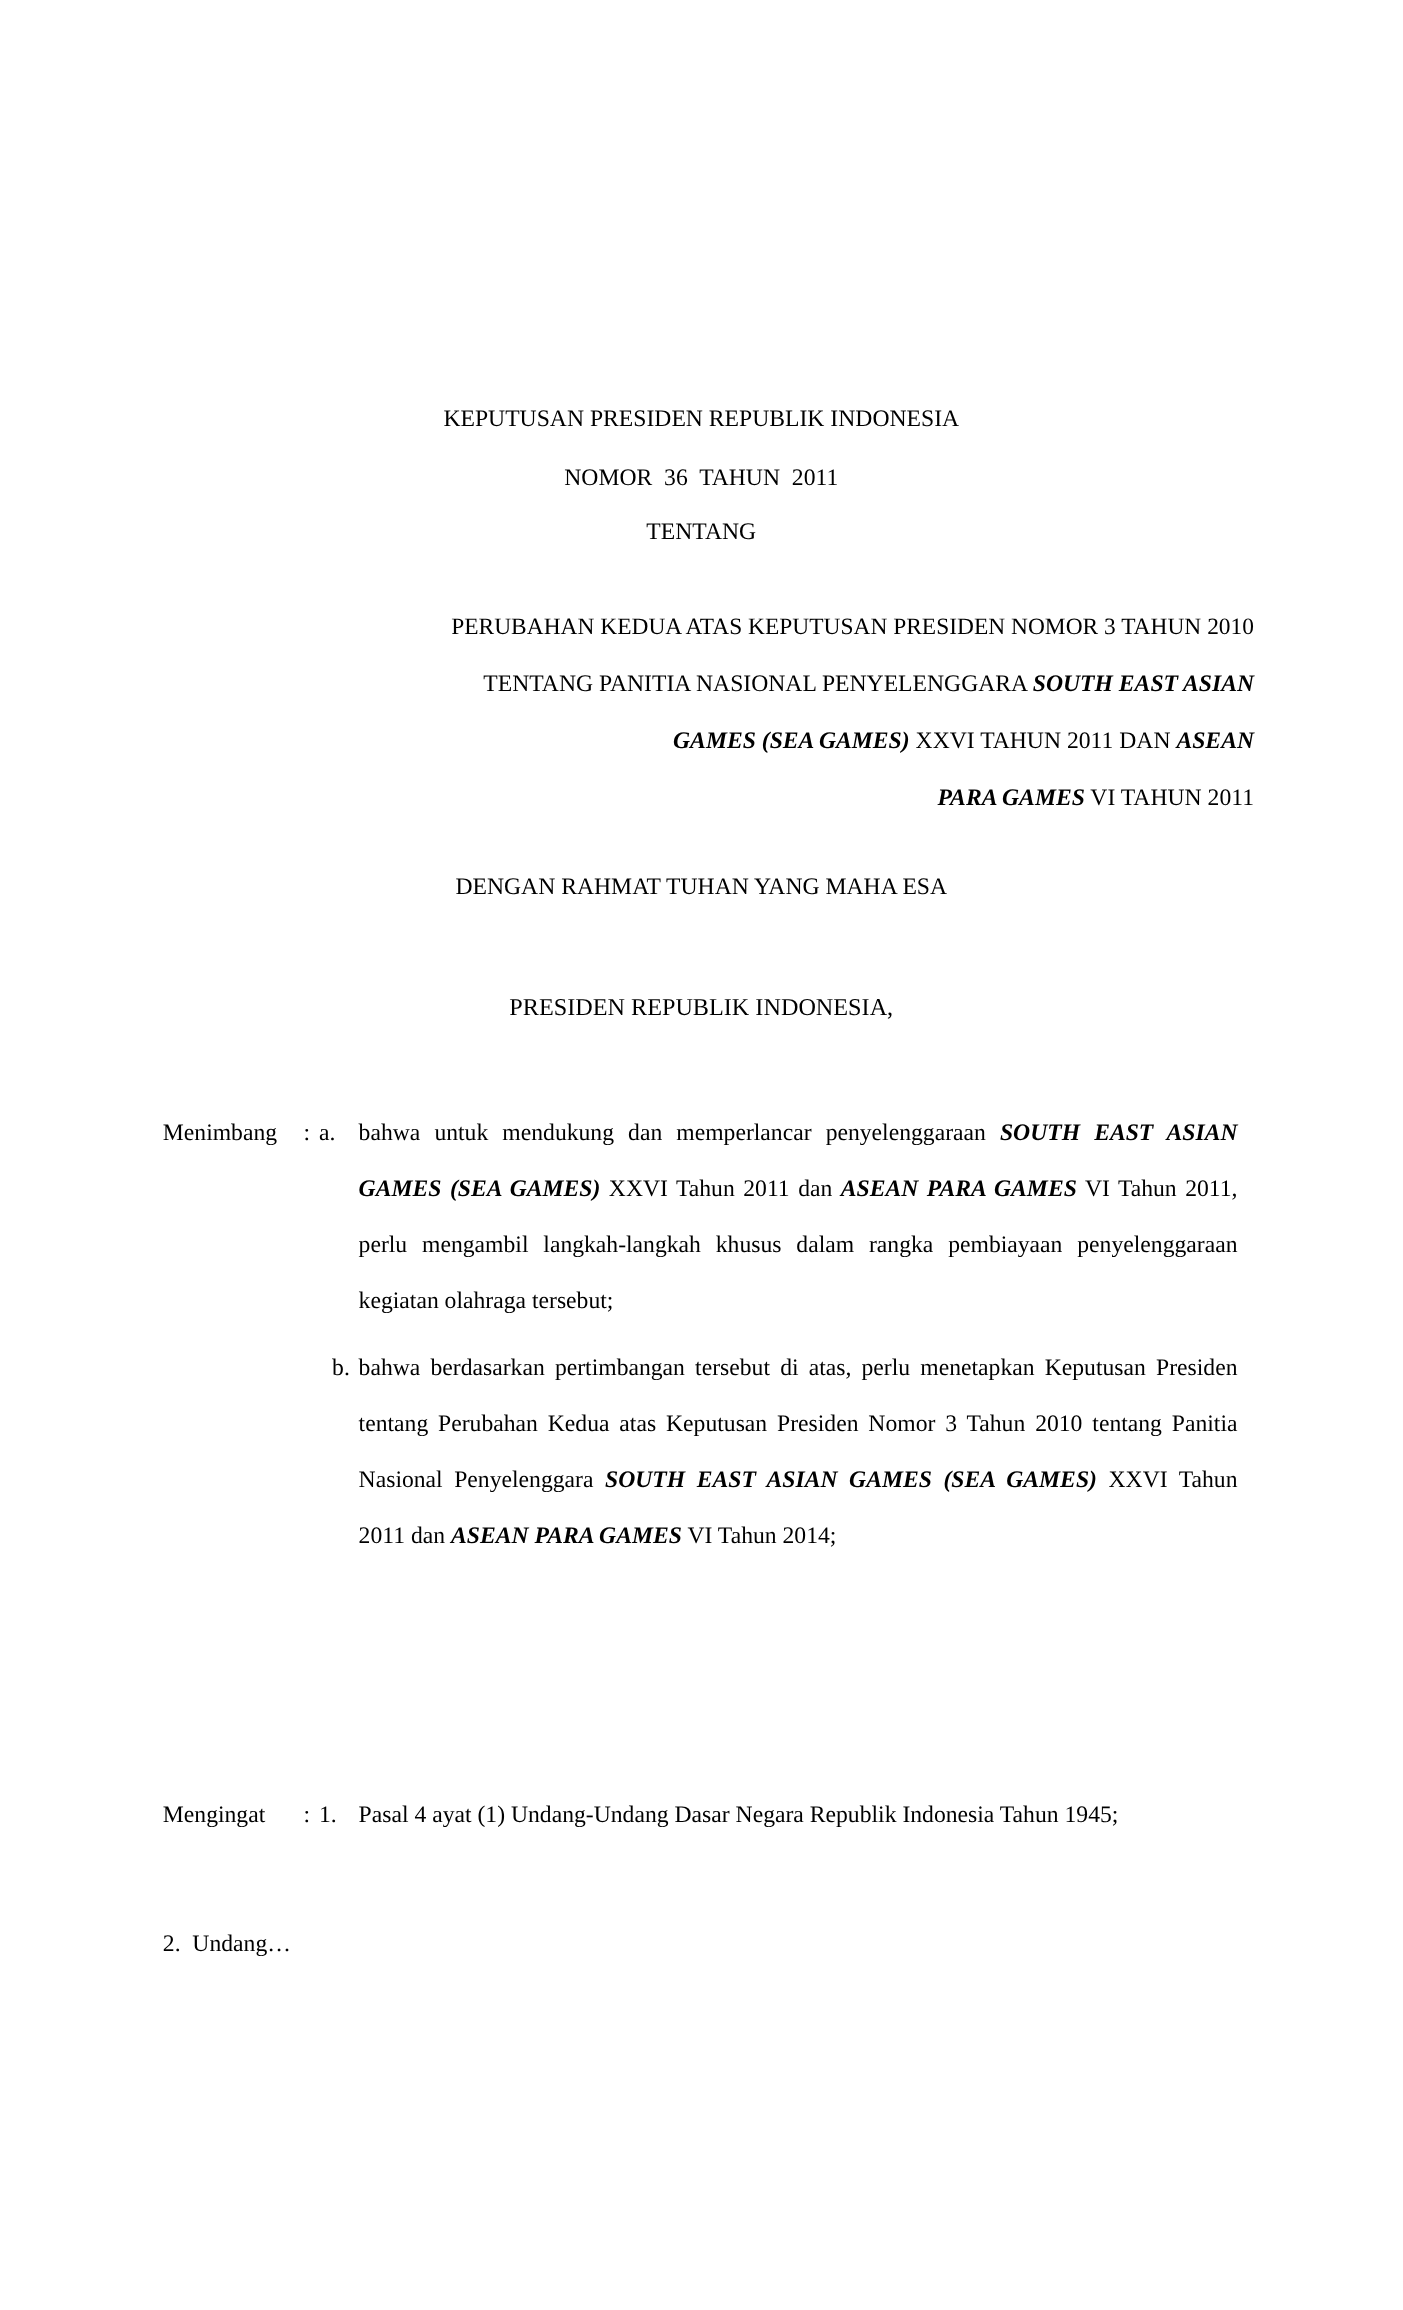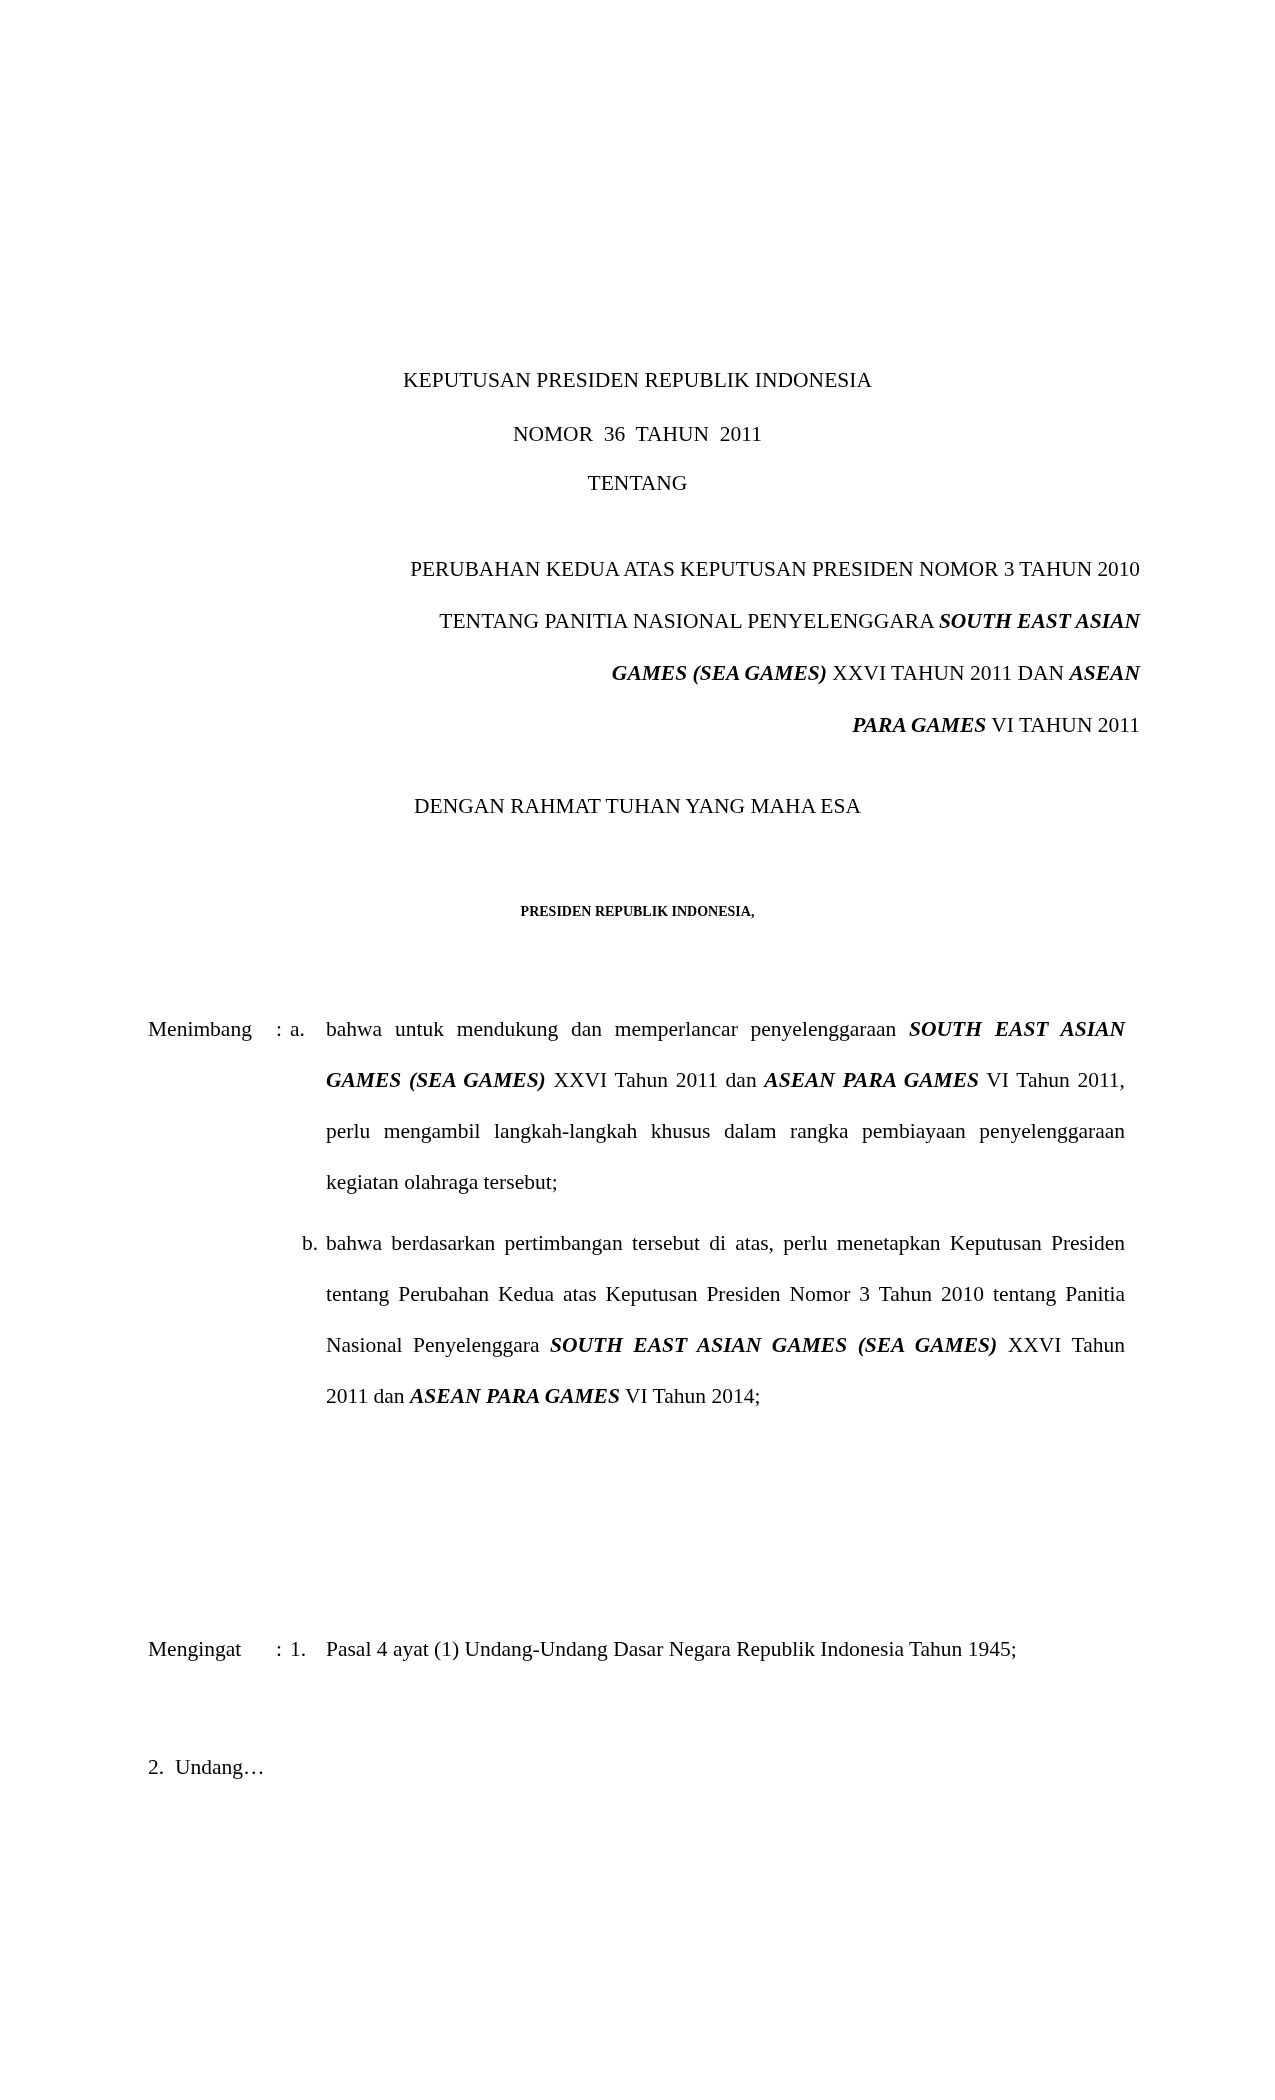--- a/index.html
+++ b/index.html
@@ -64,23 +64,22 @@
     text-align: center;
     font-size: 21.5px;
     line-height: 1.0;
   }
   .presiden-line {
     position: absolute;
     left: 150px;
     top: 905px;
     width: 975px;
     text-align: center;
-    font-size: 14px;
+    font-size: 22px;
     line-height: 1.0;
-    font-weight: bold;
   }
 
   
   .clause {
     position: absolute;
     left: 148px;
     width: 977px;
   }
   .clause-row {
     display: flex;

